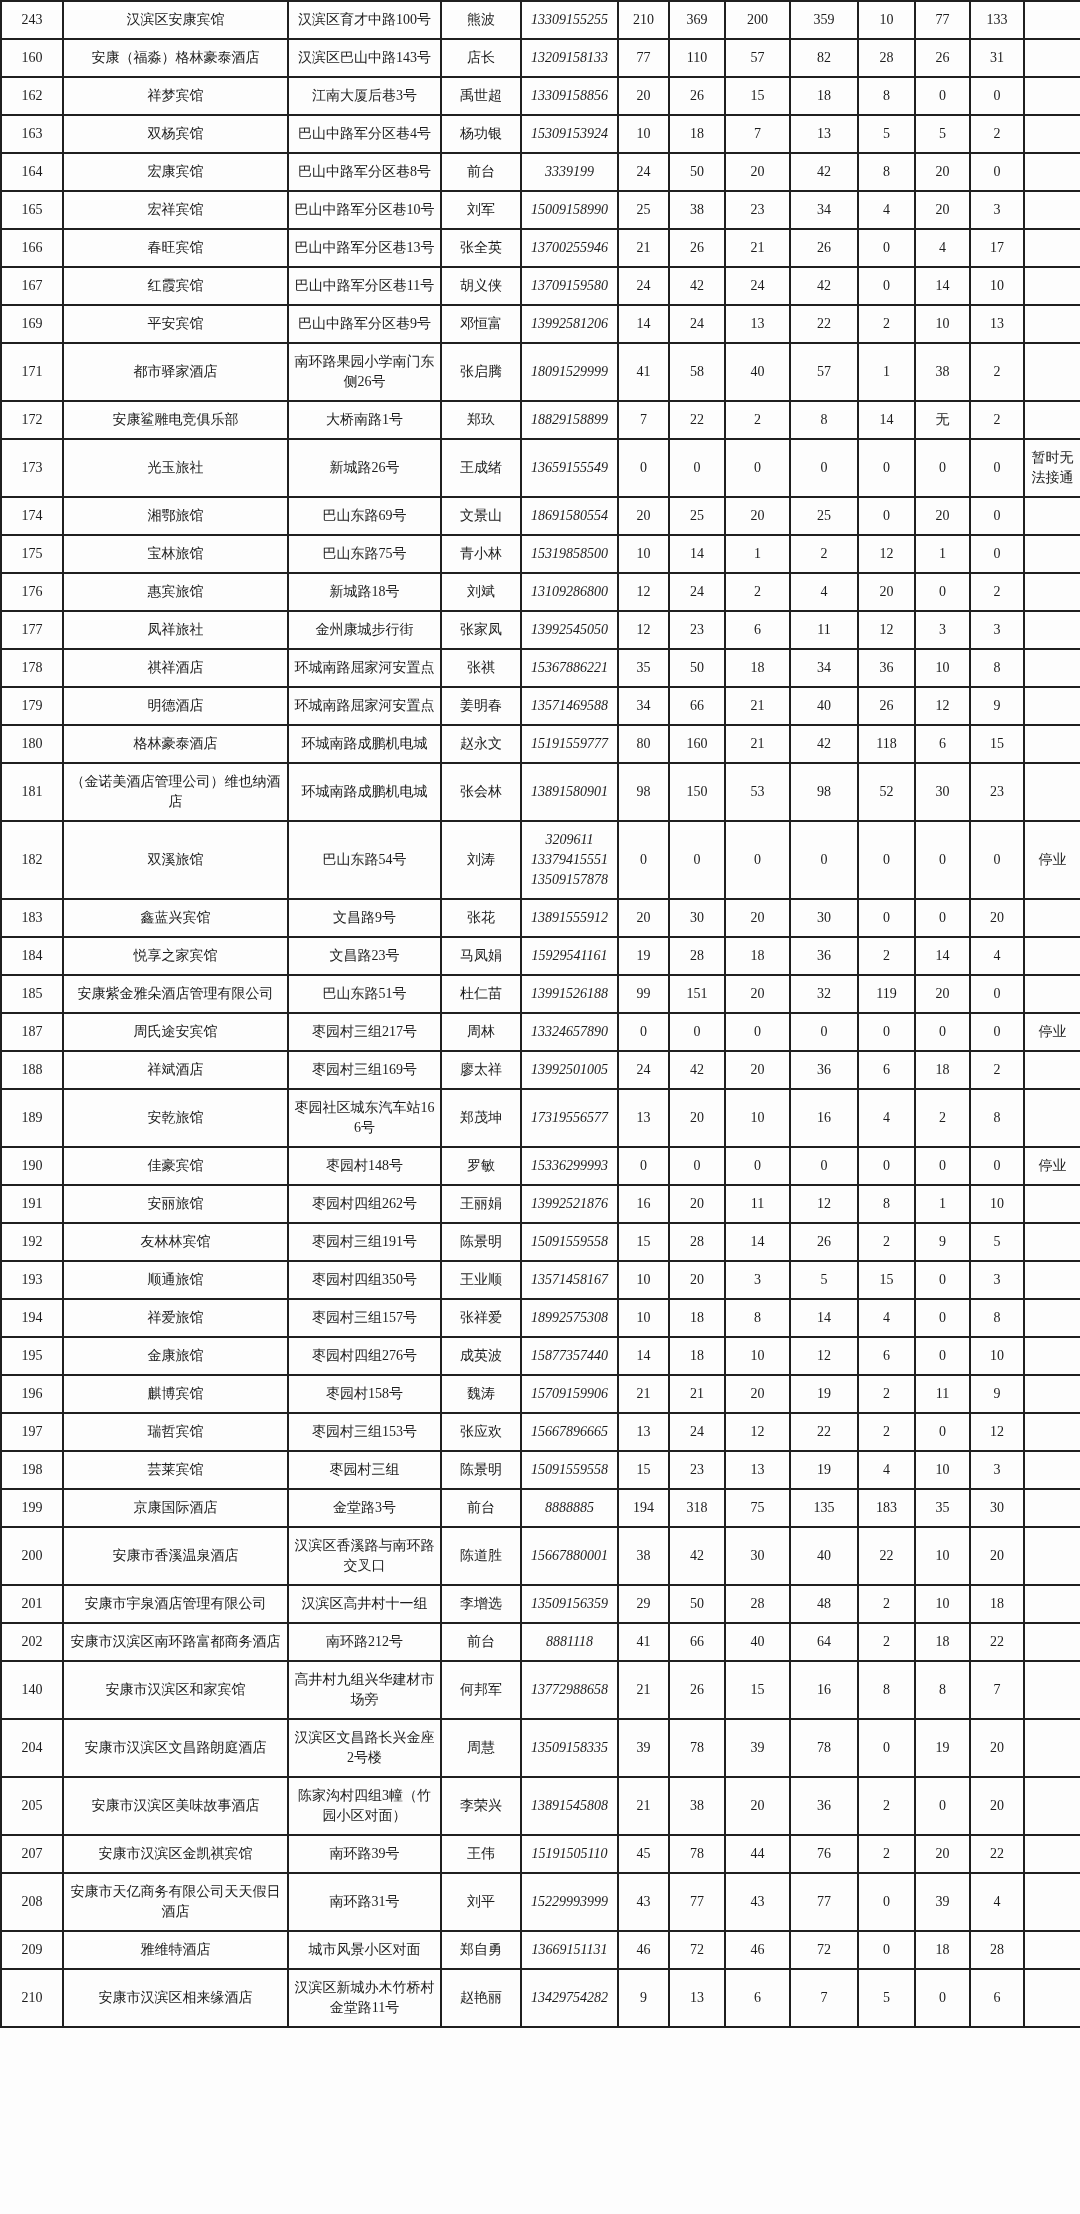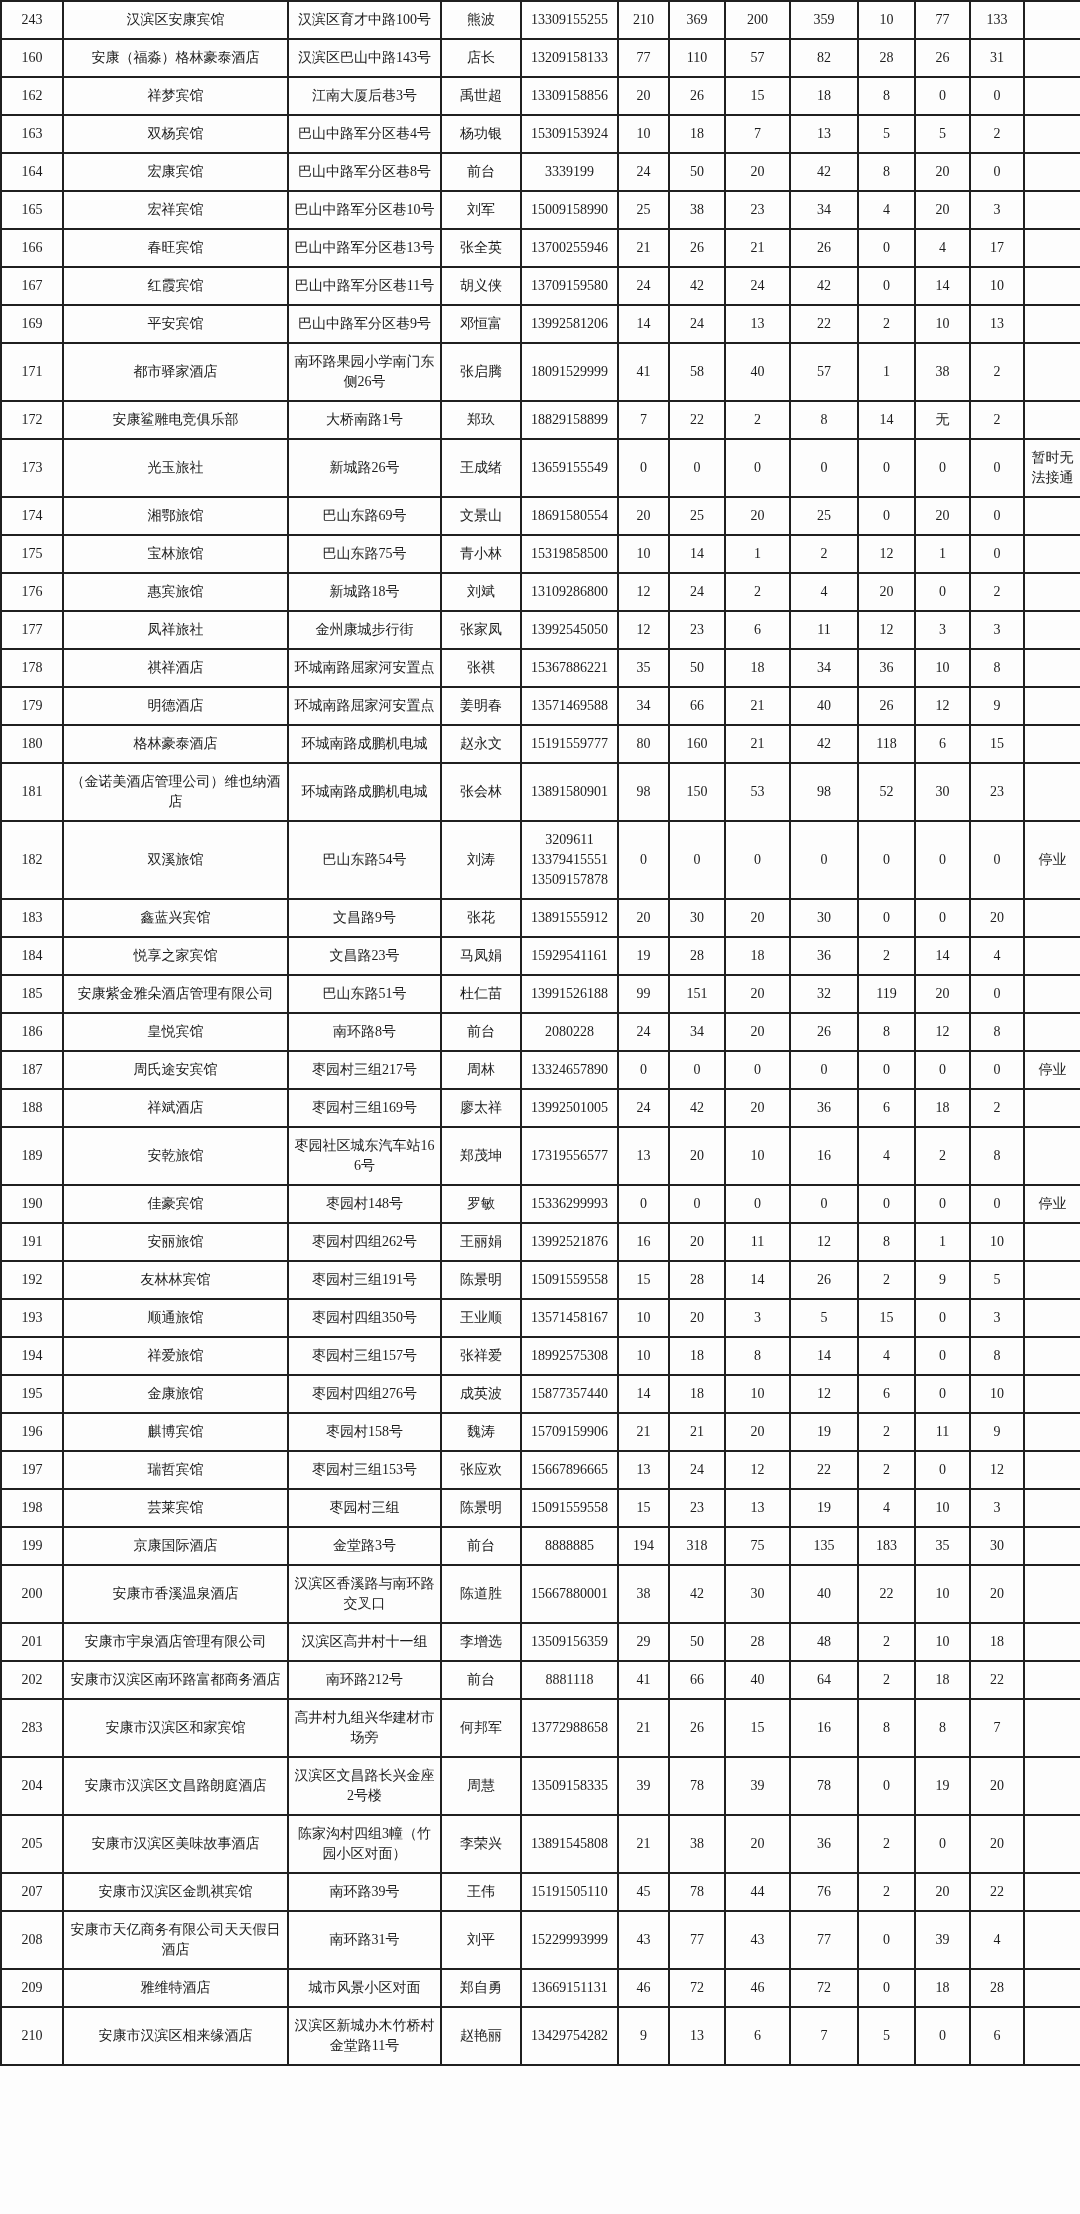--- a/index.html
+++ b/index.html
@@ -23,21 +23,21 @@
     border: 2px solid #1f1f1f;
     text-align: center;
     vertical-align: middle;
     padding: 8px 3px;
     font-size: 14px;
     line-height: 20px;
     overflow-wrap: break-word;
     word-break: break-all;
   }
   td.c-no    { font-size: 14px; }
-  td.c-phone { white-space: pre-line; font-size: 14px; letter-spacing: 0px; }
+  td.c-phone { white-space: pre-line; font-size: 14px; letter-spacing: 0px; font-style: italic; }
   td.c-name, td.c-addr, td.c-remark { font-size: 14px; }
 </style>
 </head>
 <body>
 
 <div class="page">
   <table class="roster">
     <colgroup>
       <col style="width:62px">
       <col style="width:225px">
@@ -410,35 +410,20 @@
     <td class="c-num">99</td>
     <td class="c-num">151</td>
     <td class="c-num">20</td>
     <td class="c-num">32</td>
     <td class="c-num">119</td>
     <td class="c-num">20</td>
     <td class="c-num">0</td>
     <td class="c-remark"></td>
   </tr>
         <tr>
-    <td class="c-no">186</td>
-    <td class="c-name">皇悦宾馆</td>
-    <td class="c-addr">南环路8号</td>
-    <td class="c-contact">前台</td>
-    <td class="c-phone">2080228</td>
-    <td class="c-num">24</td>
-    <td class="c-num">34</td>
-    <td class="c-num">20</td>
-    <td class="c-num">26</td>
-    <td class="c-num">8</td>
-    <td class="c-num">12</td>
-    <td class="c-num">8</td>
-    <td class="c-remark"></td>
-  </tr>
-        <tr>
     <td class="c-no">187</td>
     <td class="c-name">周氏途安宾馆</td>
     <td class="c-addr">枣园村三组217号</td>
     <td class="c-contact">周林</td>
     <td class="c-phone">13324657890</td>
     <td class="c-num">0</td>
     <td class="c-num">0</td>
     <td class="c-num">0</td>
     <td class="c-num">0</td>
     <td class="c-num">0</td>
@@ -665,21 +650,21 @@
     <td class="c-num">41</td>
     <td class="c-num">66</td>
     <td class="c-num">40</td>
     <td class="c-num">64</td>
     <td class="c-num">2</td>
     <td class="c-num">18</td>
     <td class="c-num">22</td>
     <td class="c-remark"></td>
   </tr>
         <tr>
-    <td class="c-no">283</td>
+    <td class="c-no">140</td>
     <td class="c-name">安康市汉滨区和家宾馆</td>
     <td class="c-addr">高井村九组兴华建材市场旁</td>
     <td class="c-contact">何邦军</td>
     <td class="c-phone">13772988658</td>
     <td class="c-num">21</td>
     <td class="c-num">26</td>
     <td class="c-num">15</td>
     <td class="c-num">16</td>
     <td class="c-num">8</td>
     <td class="c-num">8</td>

